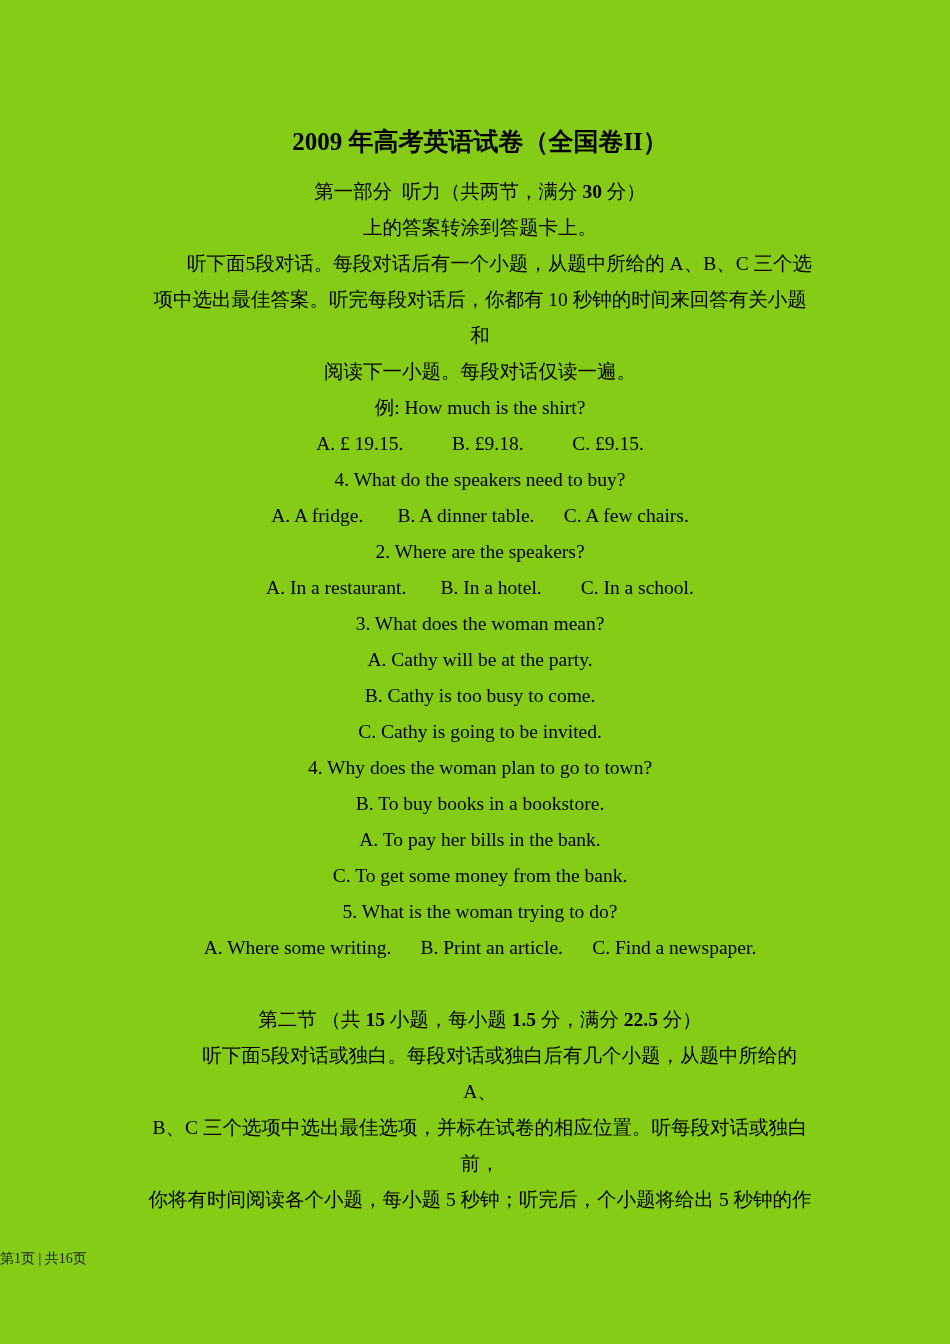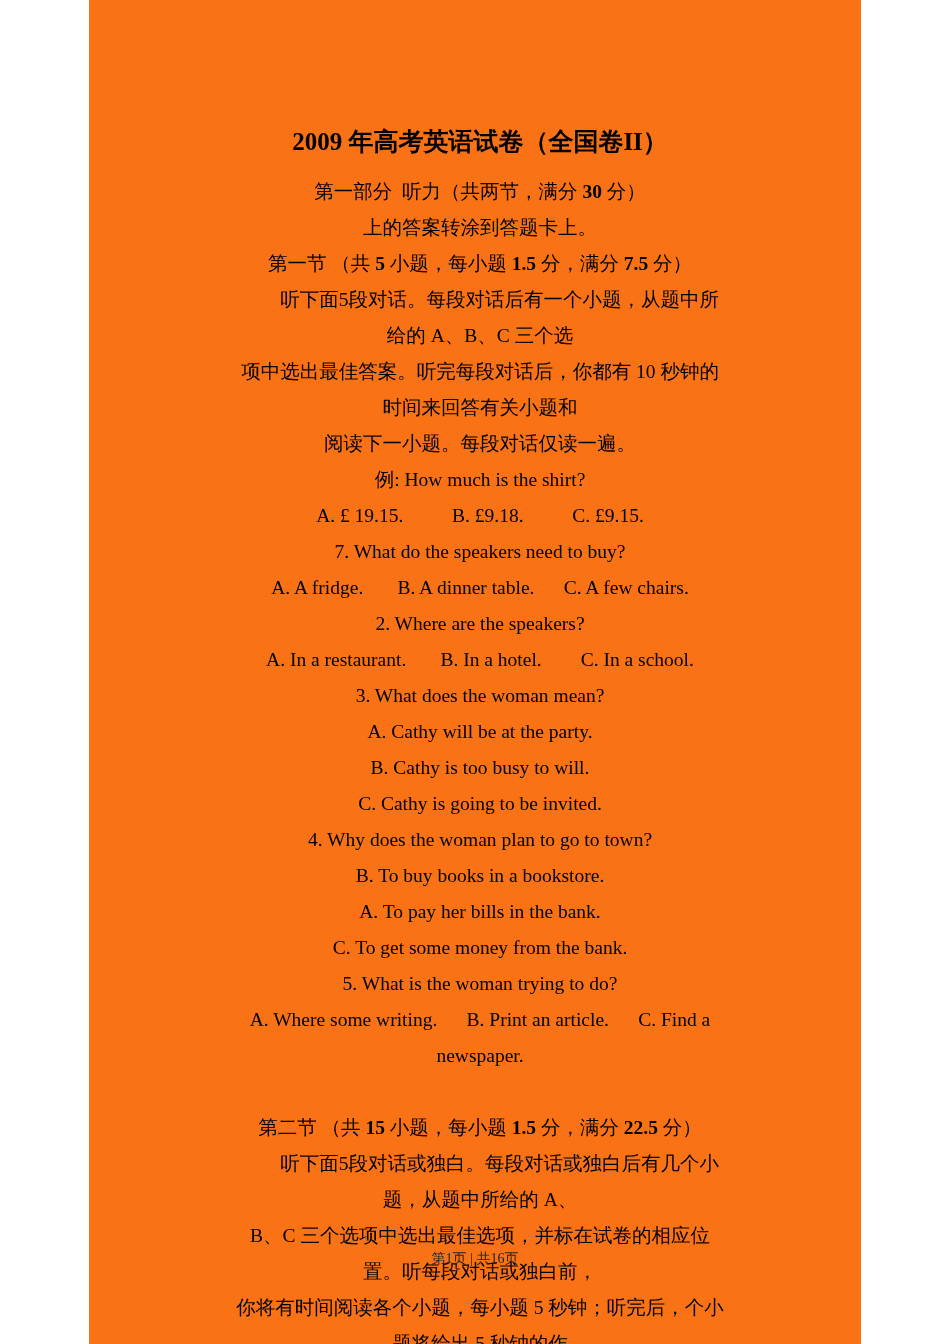--- a/index.html
+++ b/index.html
@@ -1,21 +1,21 @@
 <!DOCTYPE html>
 <html><head>
 <meta charset="utf-8">
 <style>
   * { margin: 0; padding: 0; box-sizing: border-box; }
   html, body { background: #ffffff; }
   .page {
     position: relative;
-    width: 772px;
+    width: 950px;
     height: 1344px;
-    background: #f97316;
+    background: #84cc16;
     color: #000000;
     font-family: "Liberation Serif", "DejaVu Serif", serif;
     overflow: hidden;
     margin: 0 auto;
   }
   .content {
     position: absolute;
     top: 122px;
     left: 145px;
     right: 135px;
@@ -34,46 +34,45 @@
     margin-bottom: 12px;
   }
   .line.indent { text-indent: 2em; }
   .line.spacer { height: 36px; }
   .bold { font-weight: bold; }
   .footer {
     position: absolute;
     bottom: 76px;
     left: 0;
     right: 0;
-    text-align: center;
+    text-align: left;
     font-size: 14px;
     color: #222222;
   }
 </style>
 </head>
 <body>
 
 <div class="page">
   <div class="content" id="doc-content">
       <div class="line title"><span class="bold">2009 年高考英语试卷（全国卷II）</span></div>
       <div class="line"><span>第一部分  听力（共两节，满分 </span><span class="bold">30</span><span> 分）</span></div>
       <div class="line"><span>上的答案转涂到答题卡上。</span></div>
-      <div class="line"><span>第一节 （共 </span><span class="bold">5</span><span> 小题，每小题 </span><span class="bold">1.5</span><span> 分，满分 </span><span class="bold">7.5</span><span> 分）</span></div>
       <div class="line indent"><span>听下面5段对话。每段对话后有一个小题，从题中所给的 A、B、C 三个选</span></div>
       <div class="line"><span>项中选出最佳答案。听完每段对话后，你都有 10 秒钟的时间来回答有关小题和</span></div>
       <div class="line"><span>阅读下一小题。每段对话仅读一遍。</span></div>
       <div class="line"><span>例: How much is the shirt?</span></div>
       <div class="line"><span>A. £ 19.15.          B. £9.18.          C. £9.15.</span></div>
-      <div class="line"><span>7. What do the speakers need to buy?</span></div>
+      <div class="line"><span>4. What do the speakers need to buy?</span></div>
       <div class="line"><span>A. A fridge.       B. A dinner table.      C. A few chairs.</span></div>
       <div class="line"><span>2. Where are the speakers?</span></div>
       <div class="line"><span>A. In a restaurant.       B. In a hotel.        C. In a school.</span></div>
       <div class="line"><span>3. What does the woman mean?</span></div>
       <div class="line"><span>A. Cathy will be at the party.</span></div>
-      <div class="line"><span>B. Cathy is too busy to will.</span></div>
+      <div class="line"><span>B. Cathy is too busy to come.</span></div>
       <div class="line"><span>C. Cathy is going to be invited.</span></div>
       <div class="line"><span>4. Why does the woman plan to go to town?</span></div>
       <div class="line"><span>B. To buy books in a bookstore.</span></div>
       <div class="line"><span>A. To pay her bills in the bank.</span></div>
       <div class="line"><span>C. To get some money from the bank.</span></div>
       <div class="line"><span>5. What is the woman trying to do?</span></div>
       <div class="line"><span>A. Where some writing.      B. Print an article.      C. Find a newspaper.</span></div>
       <div class="line spacer"></div>
       <div class="line"><span>第二节 （共 </span><span class="bold">15</span><span> 小题，每小题 </span><span class="bold">1.5</span><span> 分，满分 </span><span class="bold">22.5</span><span> 分）</span></div>
       <div class="line indent"><span>听下面5段对话或独白。每段对话或独白后有几个小题，从题中所给的 A、</span></div>

